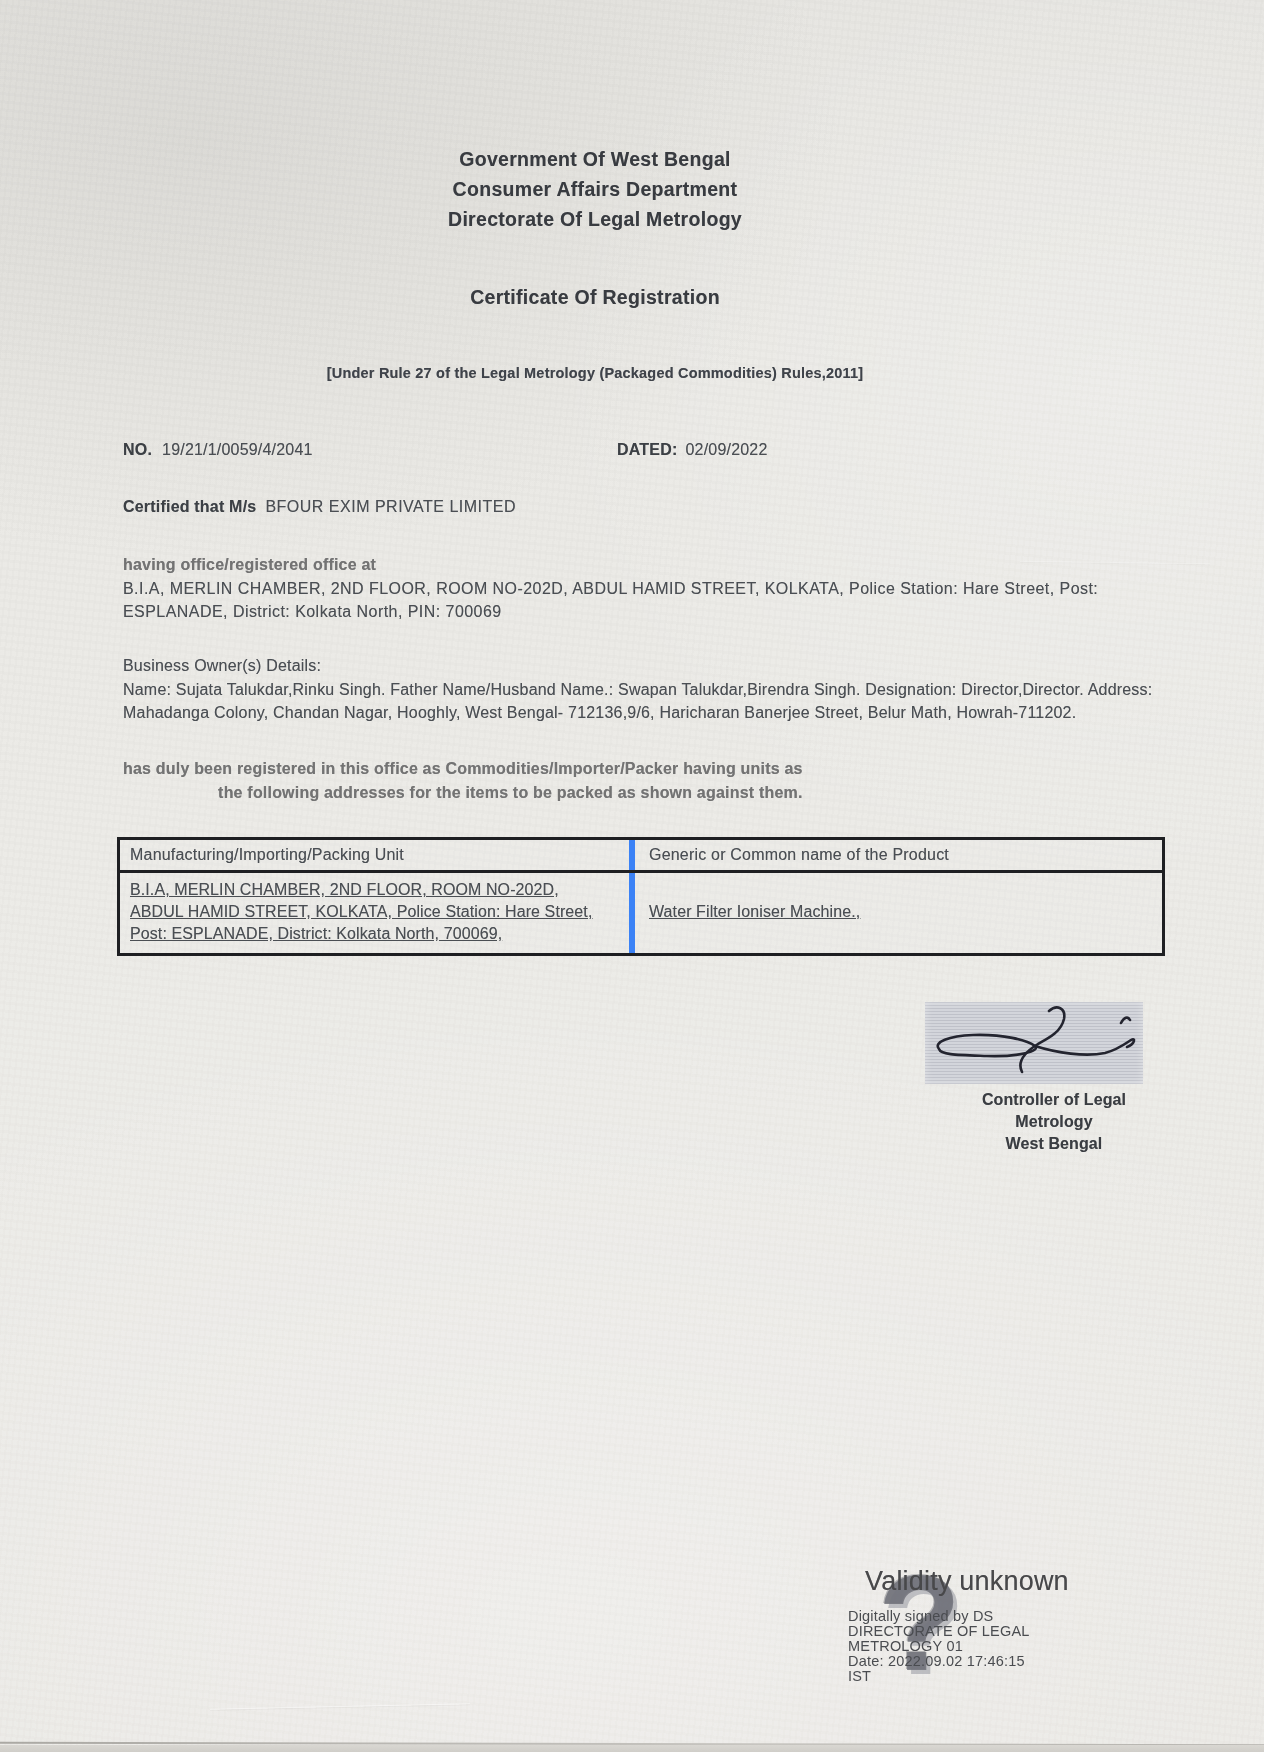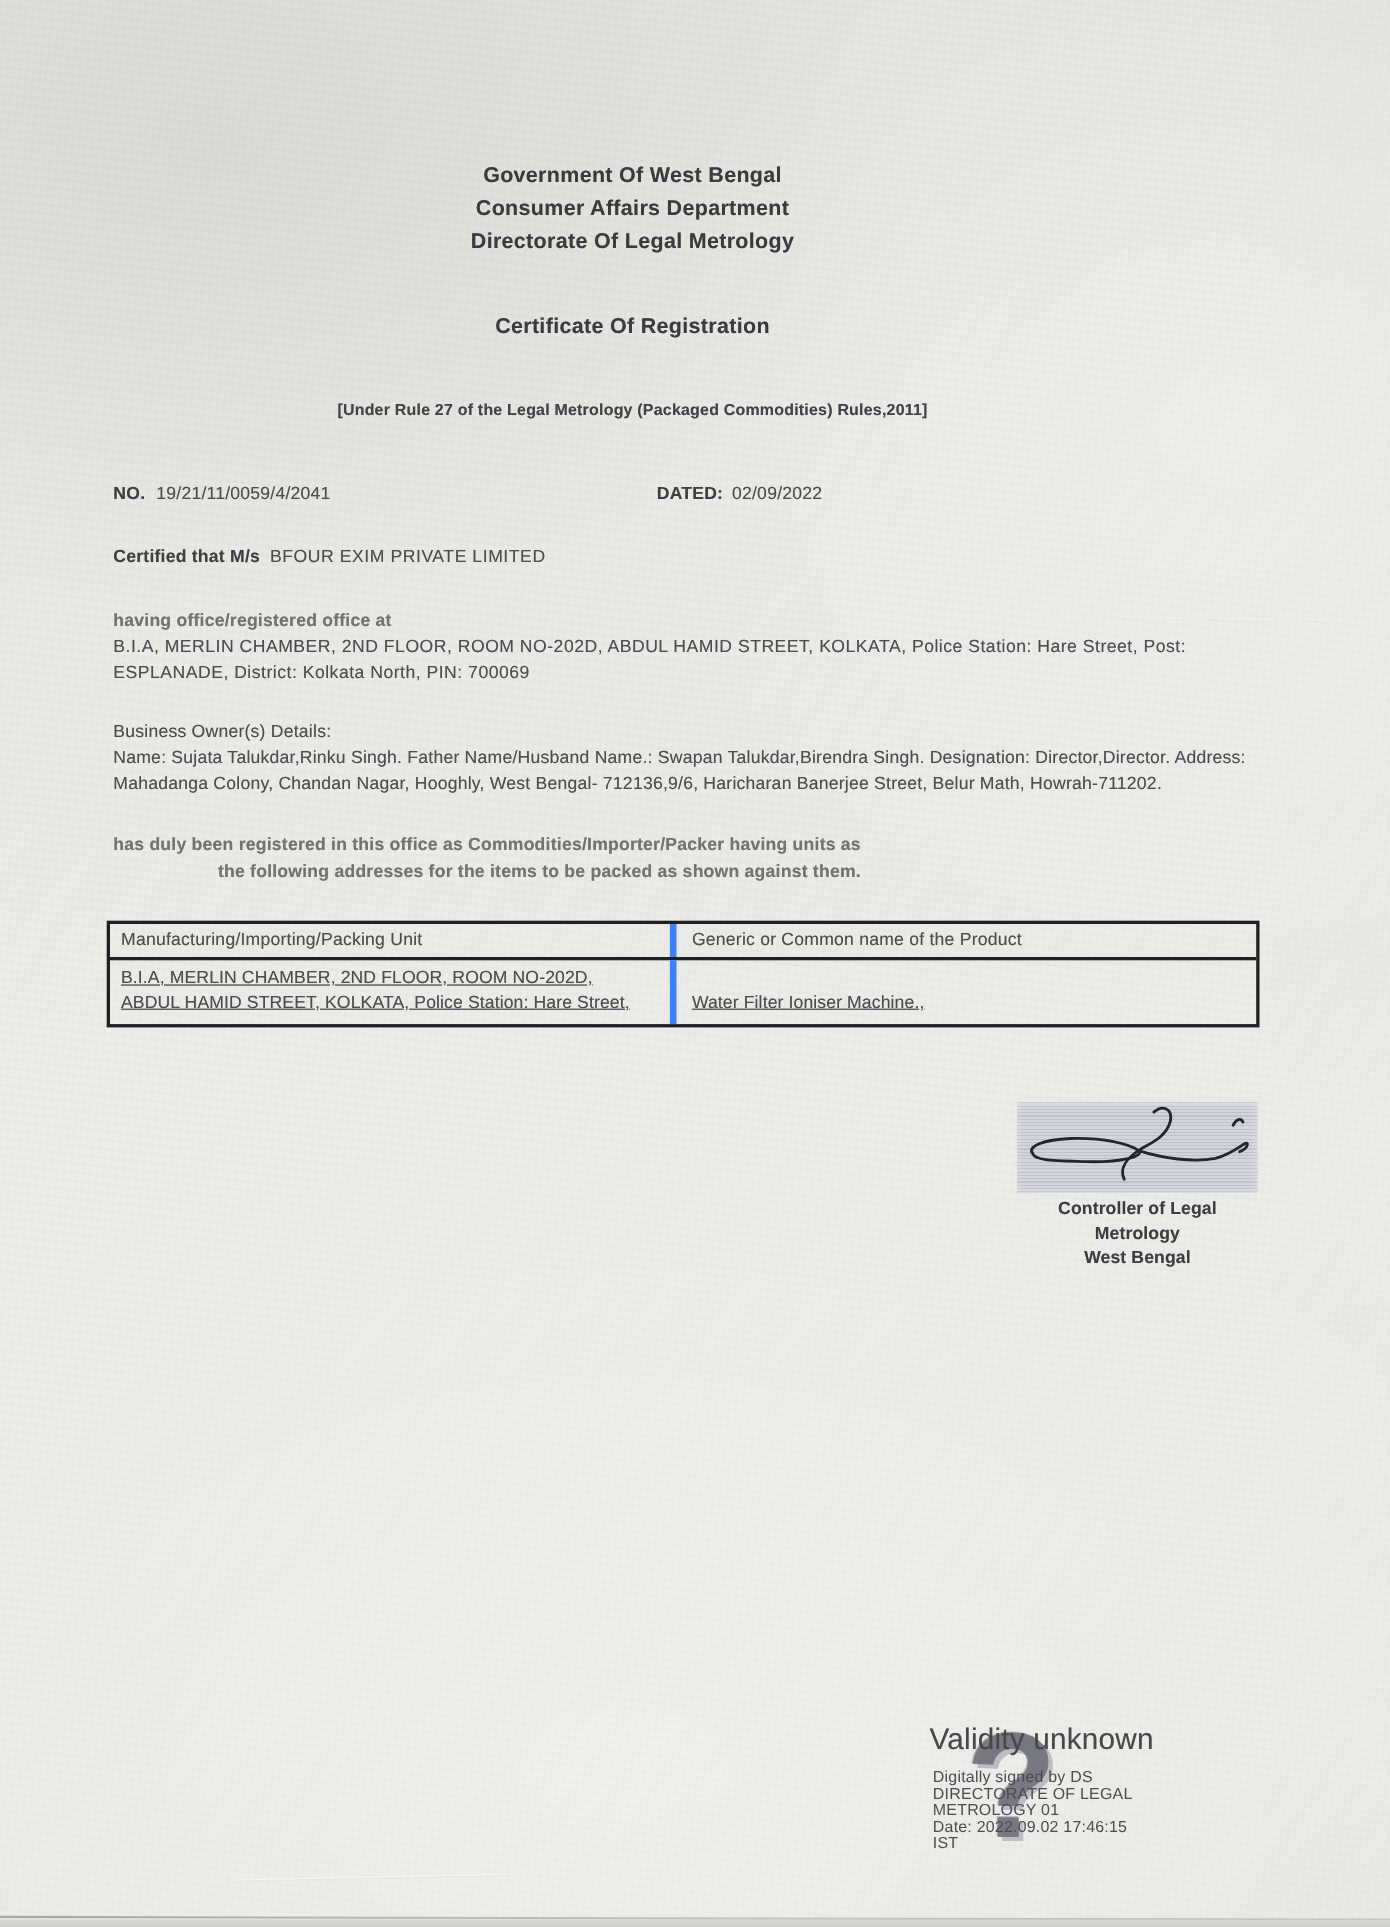--- a/index.html
+++ b/index.html
@@ -67,21 +67,21 @@
   .stamp-validity{position:absolute;left:845px;top:1566px;font-size:27px;color:#48484a;letter-spacing:.2px;white-space:nowrap;z-index:3;}
   .stamp-qmark{
     position:absolute;left:878px;top:1568px;z-index:1;
     font-size:136px;font-weight:bold;line-height:110px;
     color:rgba(108,110,118,0.82);
     text-shadow:4px 4px 0 rgba(150,152,160,0.55), -1px -1px 0 rgba(70,72,80,0.35);
   }
   .stamp-lines{position:absolute;left:848px;top:1609px;z-index:2;}
   .stamp-line{font-size:14.5px;line-height:15px;color:#4a4c50;letter-spacing:.2px;white-space:nowrap;}
 
-  .soft{text-shadow:0 0 .6px rgba(72,76,82,0.45);}
+  .soft{text-shadow:0 0 .6px rgba(72,76,82,0.45);margin-left:20px;}
 </style>
 </head>
 <body>
 
 <div class="page">
   <div class="paper-shade"></div>
   <div class="paper-grain"></div>
 
   <div class="center-block soft" style="top:144px;">
     <div class="hdr">Government Of West Bengal</div>
@@ -91,21 +91,21 @@
 
   <div class="center-block soft" style="top:286px;">
     <span class="doc-title">Certificate Of Registration</span>
   </div>
 
   <div class="center-block soft" style="top:364px;">
     <span class="rule-line">[Under Rule 27 of the Legal Metrology (Packaged Commodities) Rules,2011]</span>
   </div>
 
   <div class="txt body-line soft" style="left:103px;top:441px;">
-    <span class="lbl">NO.</span><span class="val" style="margin-left:10px;">19/21/11/0059/4/2041</span>
+    <span class="lbl">NO.</span><span class="val" style="margin-left:10px;">19/21/1/0059/4/2041</span>
   </div>
   <div class="txt body-line soft" style="left:597px;top:441px;">
     <span class="lbl">DATED:</span><span class="val" style="margin-left:8px;">02/09/2022</span>
   </div>
 
   <div class="txt body-line soft" style="left:103px;top:498px;">
     <span class="lbl">Certified that M/s</span><span class="val" style="margin-left:9px;letter-spacing:.5px;text-align:right;">BFOUR EXIM PRIVATE LIMITED</span>
   </div>
 
   <div class="txt soft" style="left:103px;top:556px;">
@@ -131,20 +131,21 @@
         <span class="t-hd-txt">Manufacturing/Importing/Packing Unit</span>
       </div>
       <div class="t-c2">
         <span class="t-hd-txt">Generic or Common name of the Product</span>
       </div>
     </div>
     <div class="t-row t-body">
       <div class="t-c1">
         <div class="t-cell-line">B.I.A, MERLIN CHAMBER, 2ND FLOOR, ROOM NO-202D,</div>
         <div class="t-cell-line">ABDUL HAMID STREET, KOLKATA, Police Station: Hare Street,</div>
+        <div class="t-cell-line">Post: ESPLANADE, District: Kolkata North, 700069,</div>
       </div>
       <div class="t-c2">
         <div class="t-cell-line">Water Filter Ioniser Machine.,</div>
       </div>
     </div>
   </div>
 
   <div class="sig-band">
     <svg viewBox="0 0 218 82" width="218" height="82">
       <g fill="none" stroke="#23242f" stroke-width="2.6" stroke-linecap="round">

